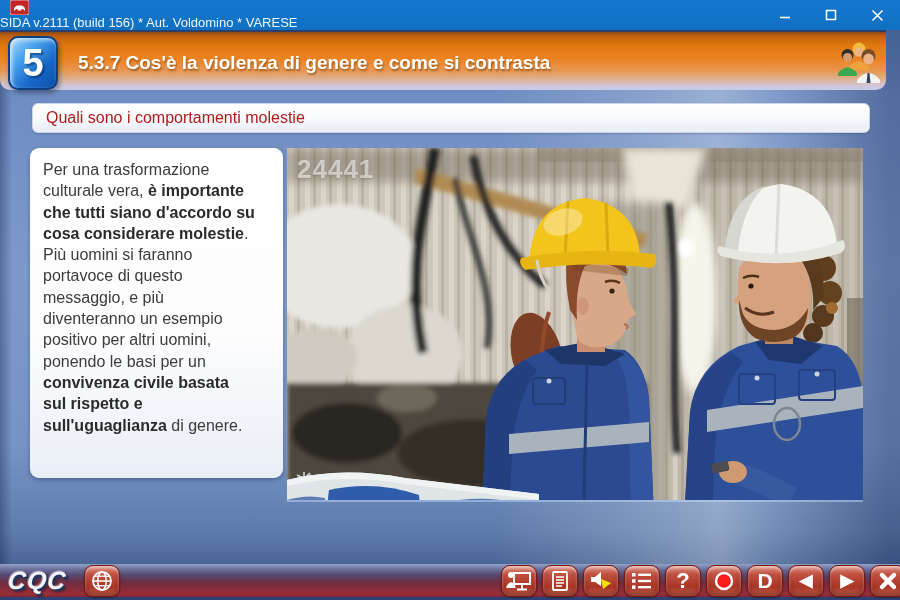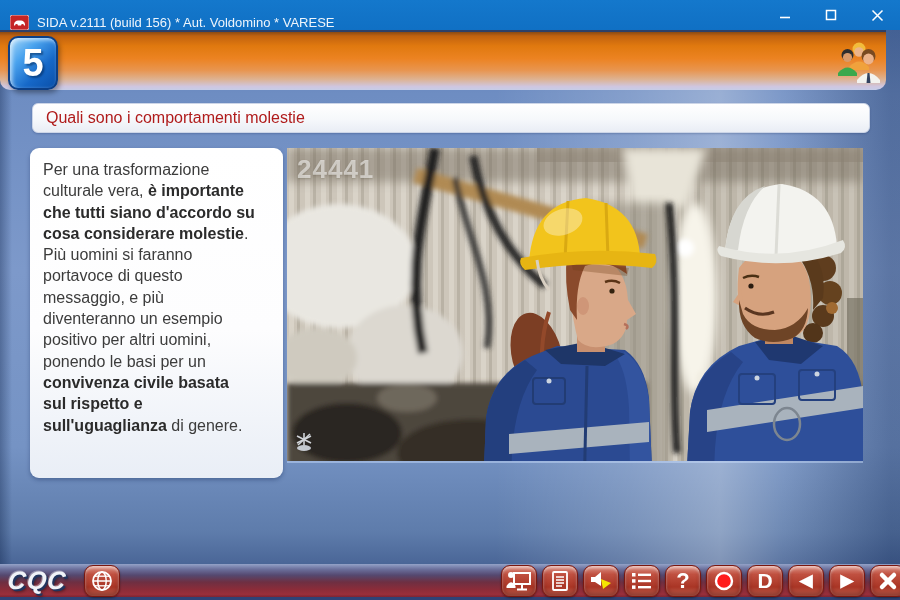--- a/index.html
+++ b/index.html
@@ -3,21 +3,21 @@
 <meta charset="utf-8">
 <style>
   * { margin:0; padding:0; box-sizing:border-box; }
   html,body { width:900px; height:600px; overflow:hidden; }
   body { font-family:"Liberation Sans", sans-serif; position:relative; background:#1273c6; }
   .window { position:absolute; inset:0; }
 
   
   .titlebar { position:absolute; top:0; left:0; width:900px; height:30px;
     background:linear-gradient(180deg,#1478cc 0%,#1070c4 100%);
-    display:flex; align-items:flex-end; color:#eef5fc; font-size:13px; }
+    display:flex; align-items:flex-start; color:#eef5fc; font-size:13px;flex-direction:column; }
   .titlebar .appicon { margin:0 8px 0 10px; width:19px; height:15px; flex:0 0 auto; }
   .win-controls { position:absolute; right:0; top:0; height:30px; display:flex; }
   .win-btn { width:46px; height:30px; display:flex; align-items:center; justify-content:center; }
 
   
   .app-bg { position:absolute; top:30px; left:0; width:900px; height:534px;
     background:
       linear-gradient(90deg, rgba(8,28,66,.35) 0px, rgba(8,28,66,0) 12px,
         rgba(255,255,255,0) 55%, rgba(255,255,255,.16) 70%, rgba(255,255,255,.30) 80%,
         rgba(255,255,255,.10) 87%, rgba(14,34,74,.30) 99%),
@@ -47,21 +47,21 @@
     box-shadow:0 1px 2px rgba(20,40,90,.25); }
 
   
   .text-panel { position:absolute; top:148px; left:30px; width:253px; height:330px;
     border-radius:9px; background:linear-gradient(180deg,#ffffff 0%,#fdfdfe 55%,#e9eef6 100%);
     box-shadow:0 2px 4px rgba(15,35,80,.35);
     padding:11px 28px 0 13px; color:#3c3c3c; font-size:16px; line-height:21.3px; }
   .text-panel strong { color:#2b2b2b; }
 
   
-  .photo { position:absolute; top:148px; left:287px; width:576px; height:313px;
+  .photo { position:absolute; top:148px; left:287px; width:576px; height:352px;
     overflow:hidden; box-shadow:0 2px 0 rgba(205,225,255,.45); background:#cdc6ba; }
   .watermark { position:absolute; top:6px; left:10px; color:rgba(255,255,255,.55);
     font-size:26px; font-weight:bold; letter-spacing:1px; text-shadow:0 1px 2px rgba(80,70,50,.25); }
   .corner-ico { position:absolute; left:6px; bottom:8px; width:22px; height:22px; opacity:.85; }
 
   
   .toolbar { position:absolute; left:0; top:564px; width:900px; height:36px;
     border-bottom:3px solid #2e4276;
     background:linear-gradient(180deg,#93a2c8 0%,#6b6f9b 16%,#55486f 34%,#6e2f42 55%,
       #8c2c39 78%,#992f3b 92%,#7c2433 100%); }
@@ -107,20 +107,21 @@
             <path d="M1.5,1.5 L11.5,11.5 M11.5,1.5 L1.5,11.5" stroke="#fff" stroke-width="1.5"></path>
           </svg>
       </div>
     </div>
   </div>
 
   <div class="app-bg"></div>
 
   <div class="header">
     <div class="badge5">5</div>
+    <div class="header-title">5.3.7 Cos'è la violenza di genere e come si contrasta</div>
     <svg class="people-icon" viewBox="0 0 46 44">
       <circle cx="23" cy="9" r="6.5" fill="#f2bc3b"></circle>
         <circle cx="23" cy="12" r="4.8" fill="#ecb489"></circle>
       <path d="M13,27 Q23,16 33,27 L33,30 L13,30 Z" fill="#f0a23c"></path>
       <circle cx="11.5" cy="15" r="6" fill="#2e2e2e"></circle>
         <circle cx="11.5" cy="17.5" r="4.6" fill="#d89a6a"></circle>
       <path d="M2,33 Q11.5,22 21,33 L21,36 L2,36 Z" fill="#3aa84c"></path>
       <circle cx="32.5" cy="16" r="7" fill="#7a4a20"></circle>
         <circle cx="32.5" cy="19" r="5.4" fill="#ecb38b"></circle>
       <path d="M21,40 Q32.5,26 44,40 L44,43 L21,43 Z" fill="#f3f3ef"></path>

